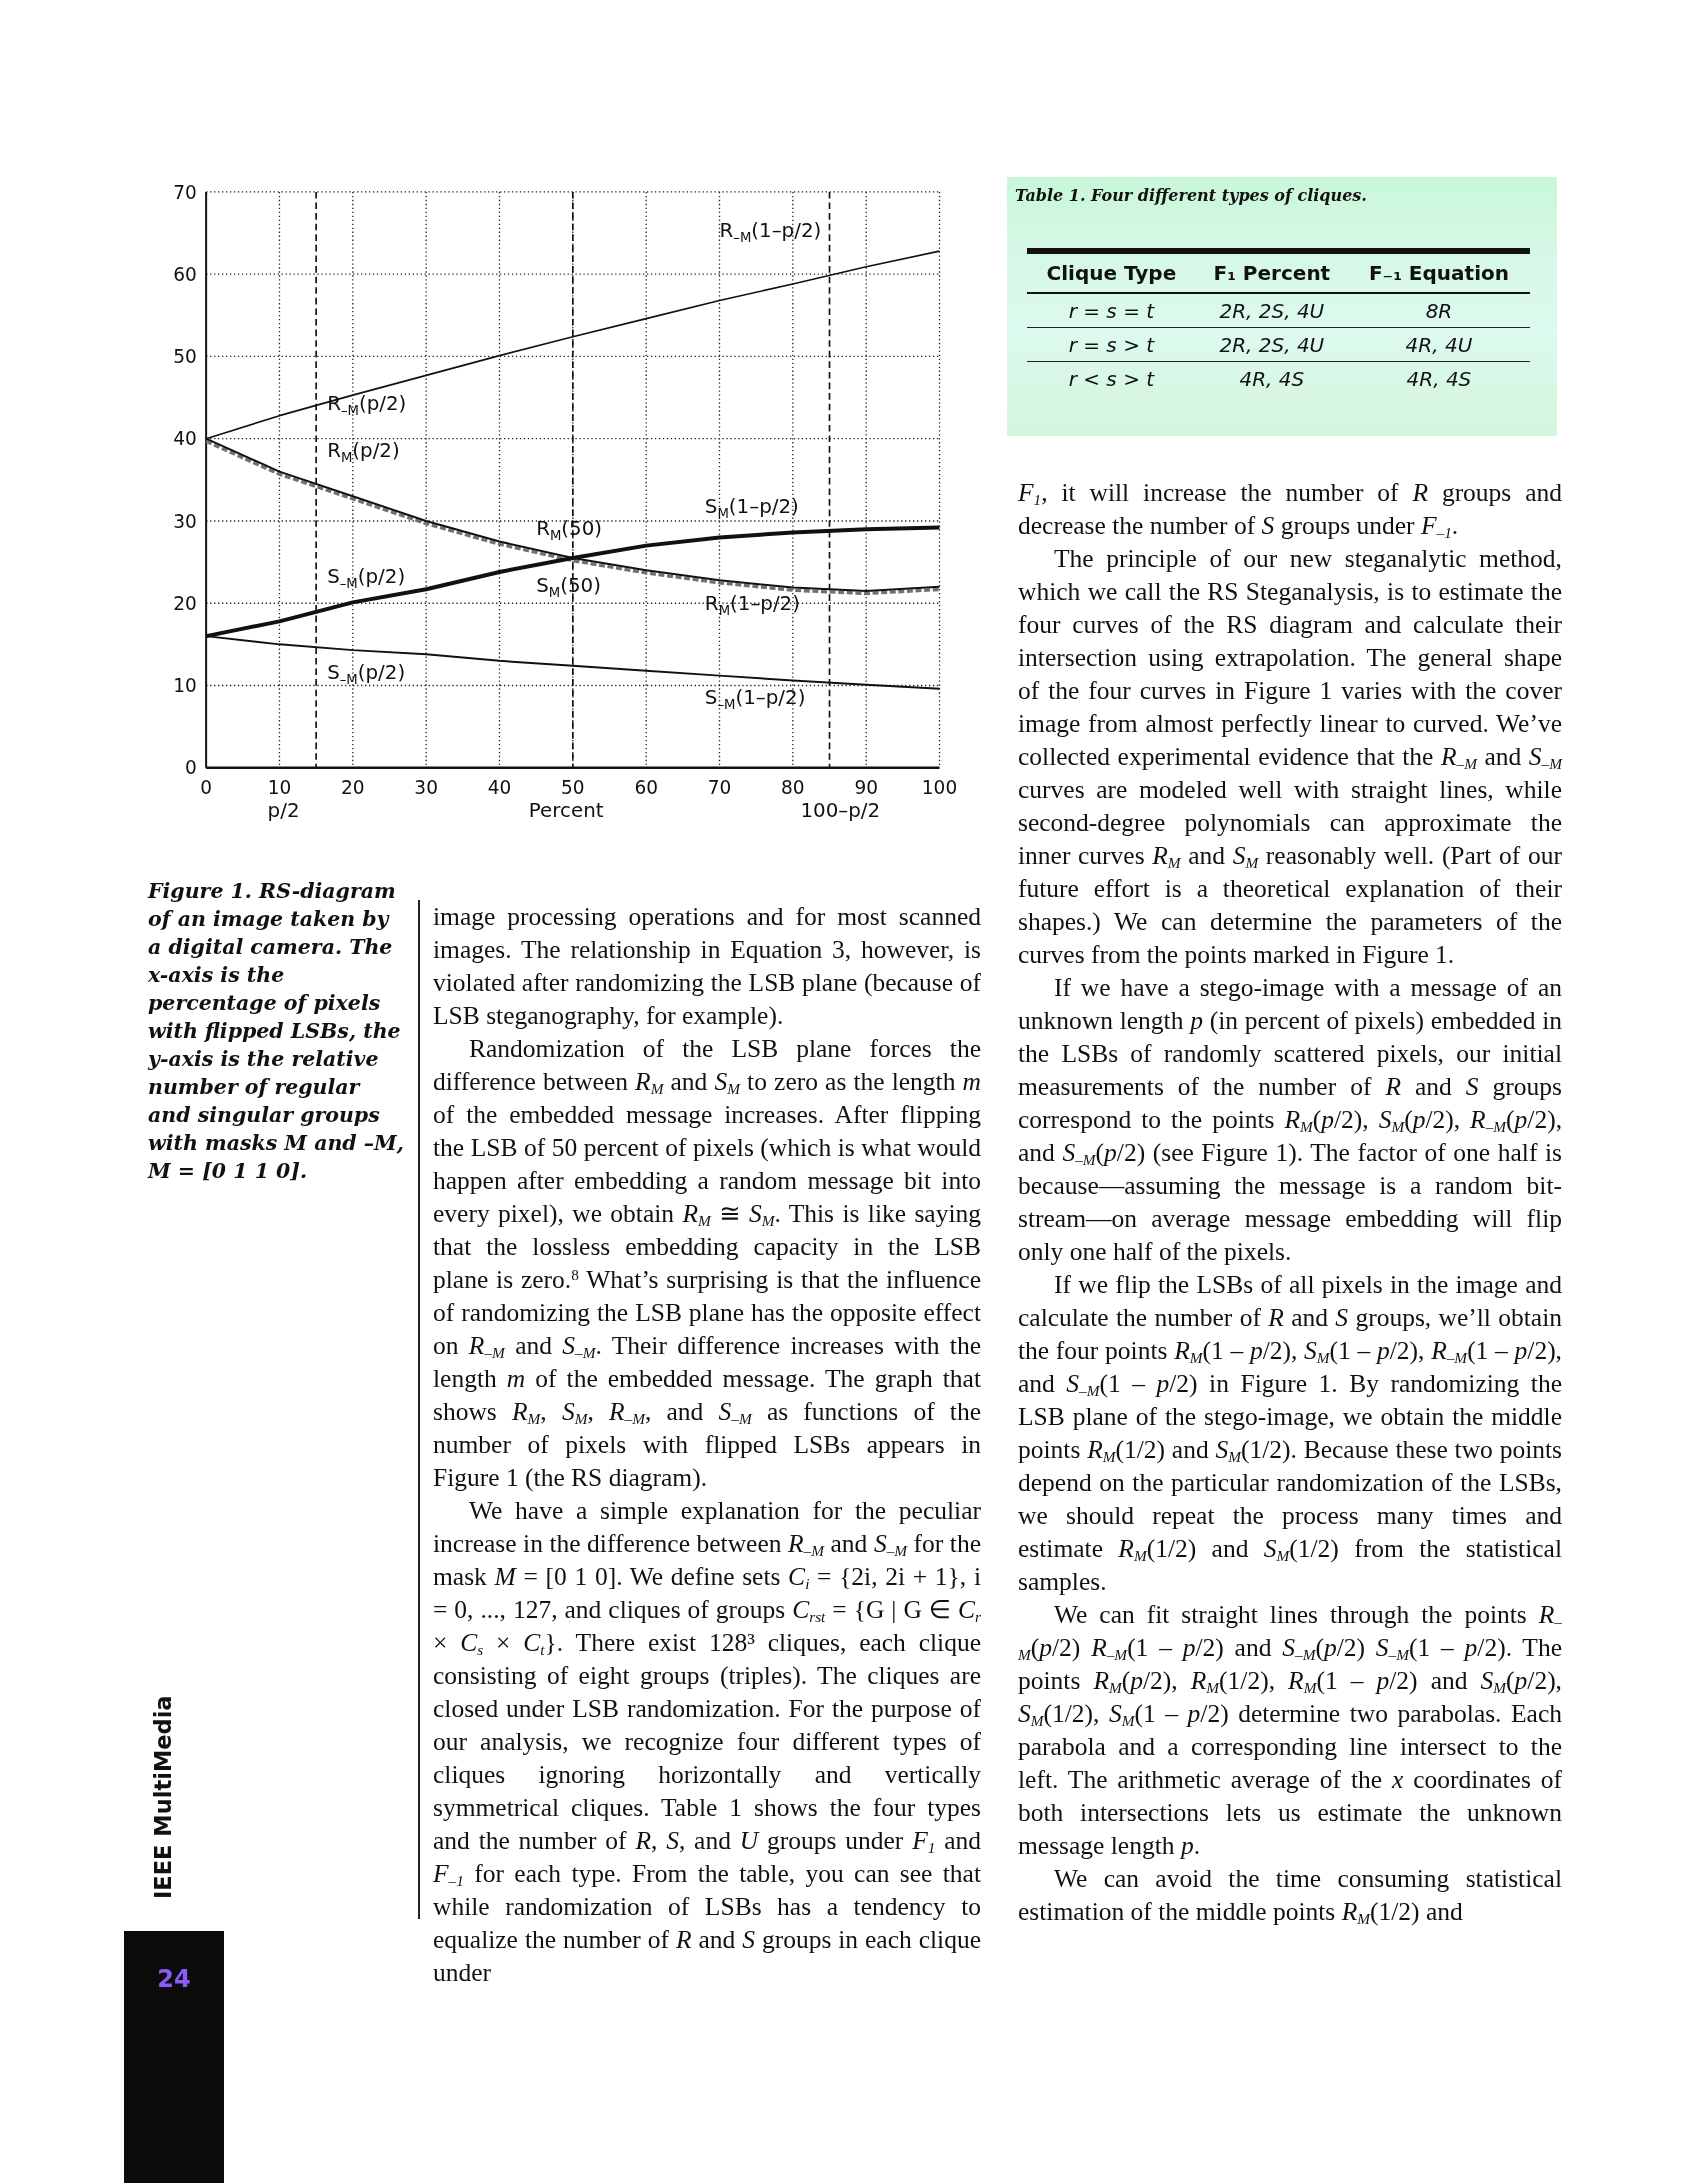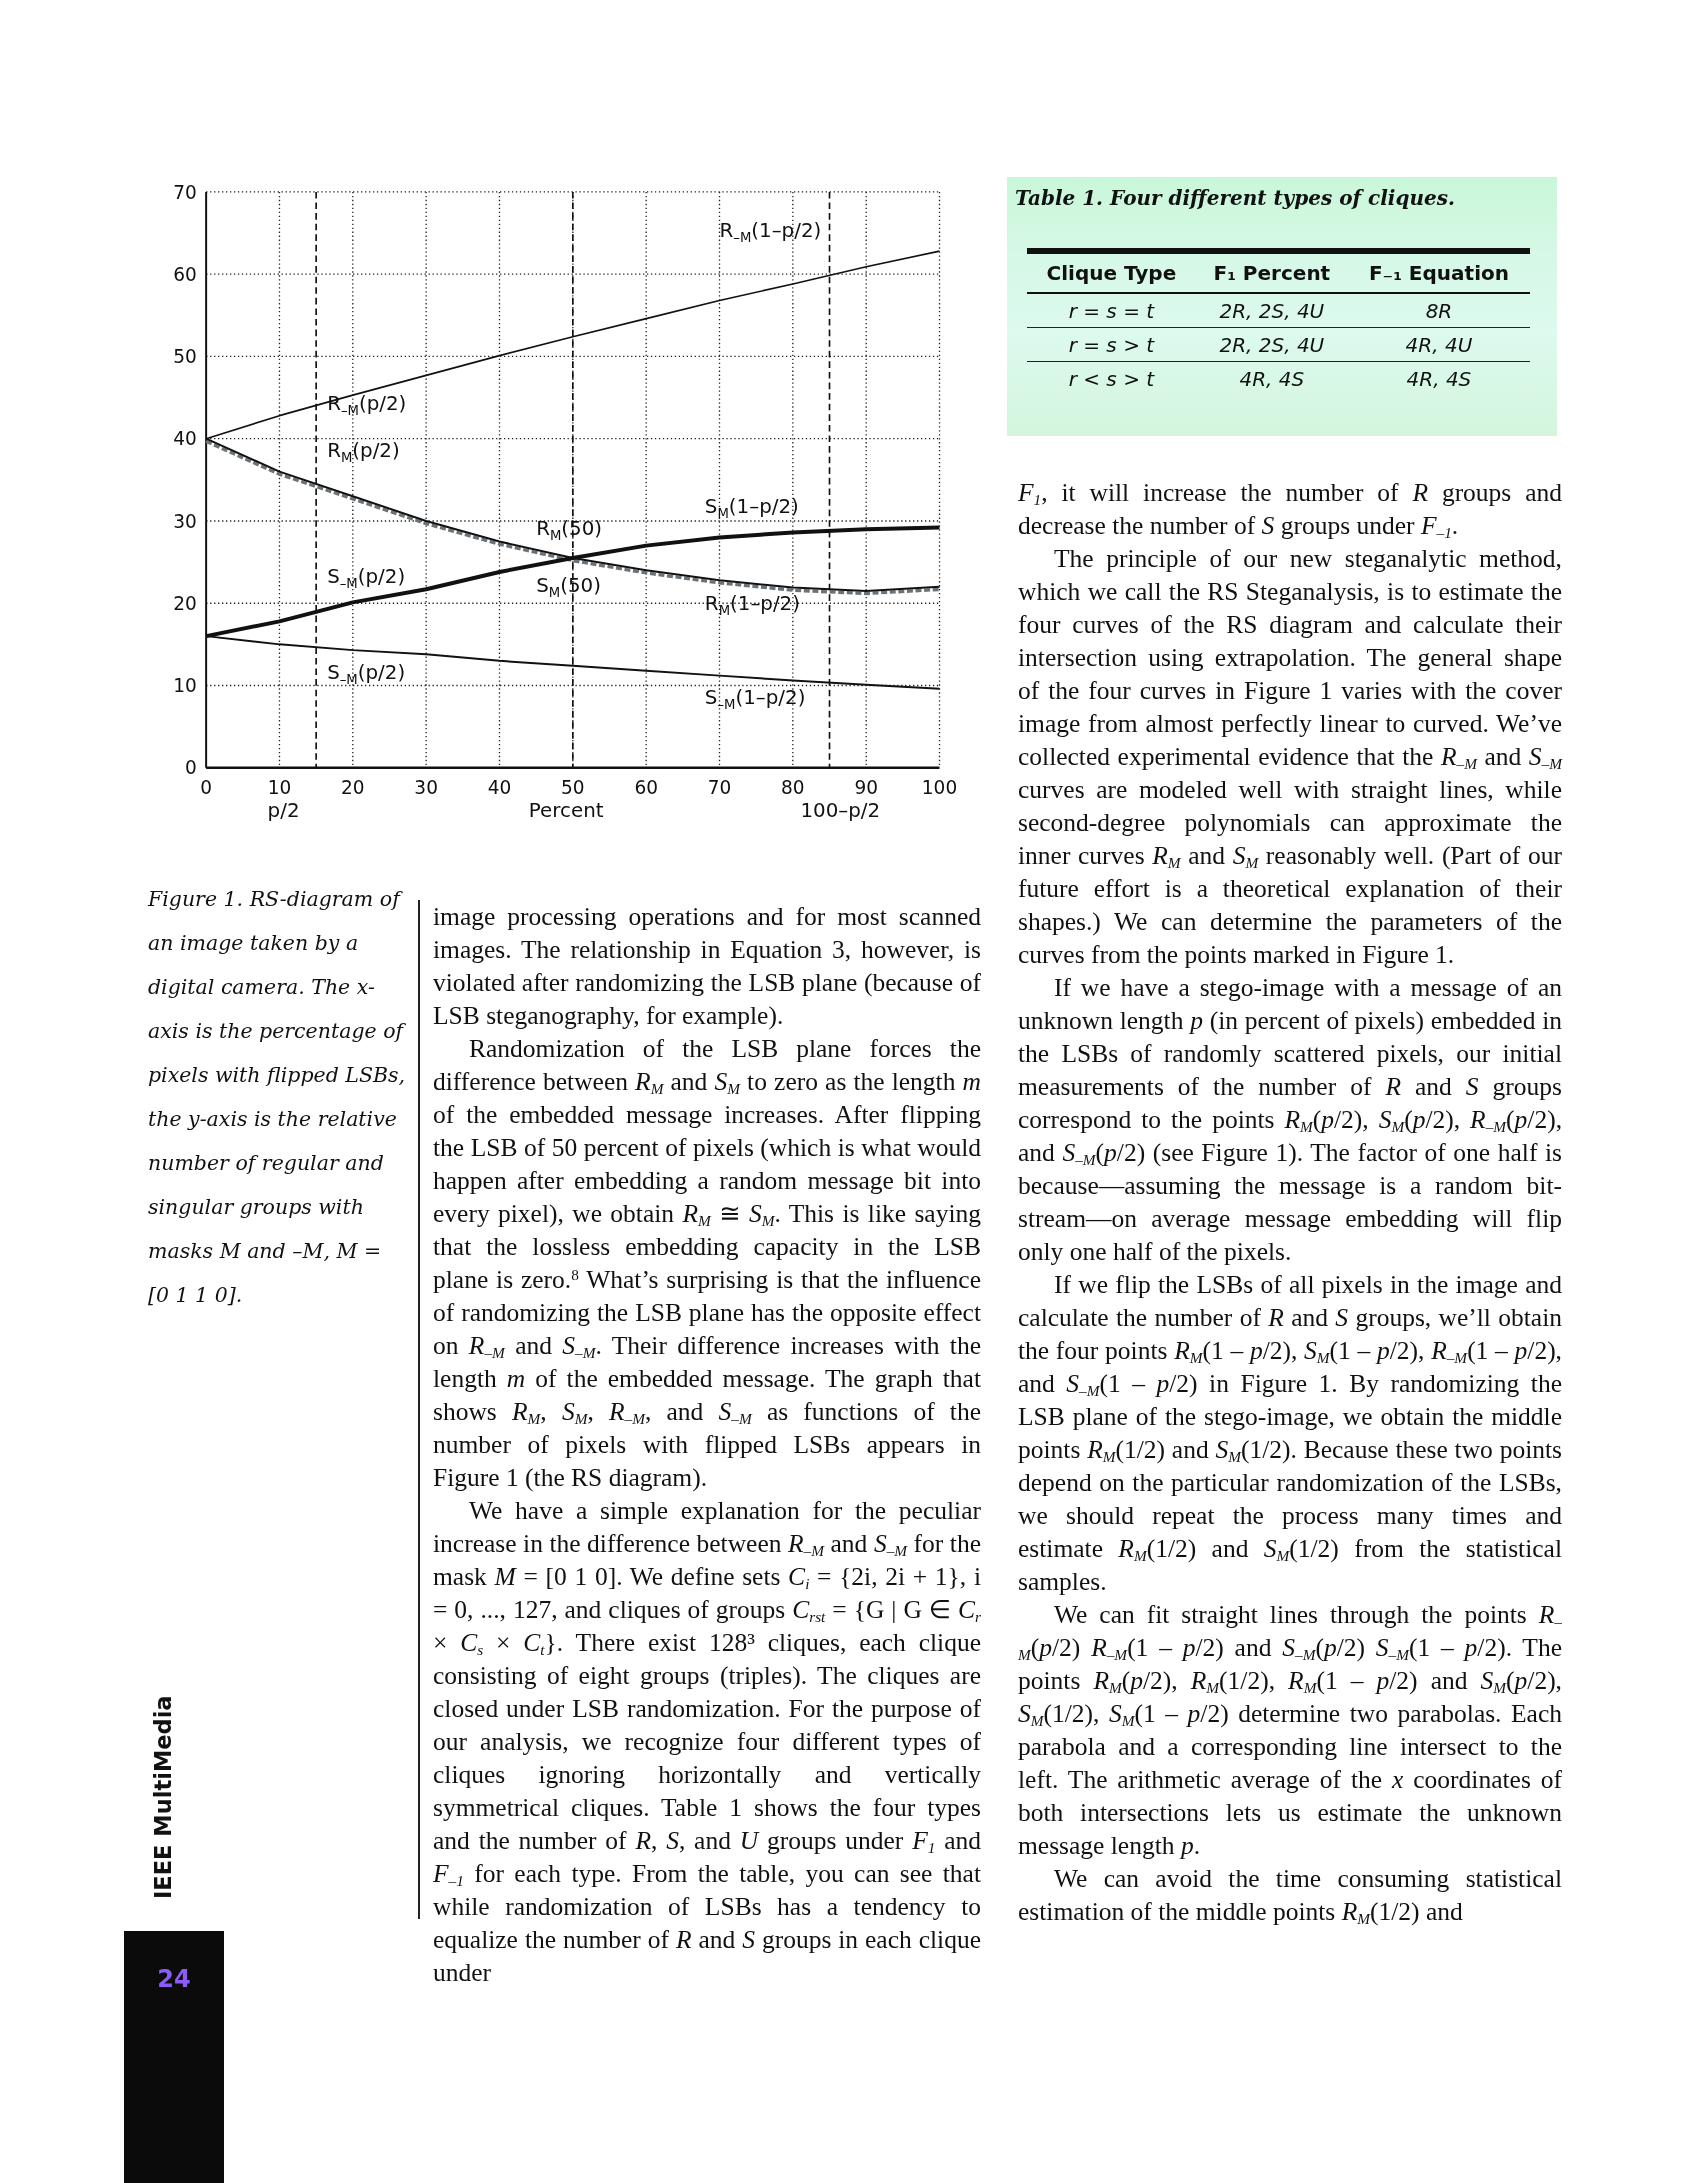--- a/index.html
+++ b/index.html
@@ -2,32 +2,32 @@
 <html style="font-size:10.6px"><head>
 <meta charset="utf-8">
 <style>
   html, body { margin:0; padding:0; background:#ffffff; }
   body { width:1687px; height:2183px; position:relative; overflow:hidden; font-family:"Liberation Serif", serif; color:#111; }
   #chart { position:absolute; left:132px; top:172px; width:834px; height:662px; }
   #chart svg { width:834px; height:662px; }
   .tick { font-family:"DejaVu Sans", sans-serif; font-size:28px; fill:#111; }
   .clabel { font-family:"DejaVu Sans", sans-serif; font-size:30px; fill:#111; }
   .clabel tspan.sub { font-size:20px; }
-  .caption { position:absolute; left:148px; top:877px; width:258px; font-family:"DejaVu Serif", serif; font-style:italic; font-weight:normal; font-size:20.5px; line-height:44px; }
+  .caption { position:absolute; left:148px; top:877px; width:258px; font-family:"DejaVu Serif", serif; font-style:italic; font-weight:bold; font-size:20.5px; line-height:28px; }
   .col-rule { position:absolute; left:418px; top:900px; width:2px; height:1019px; background:#222; }
   .col { position:absolute; font-family:"Liberation Serif", serif; font-size:25.5px; line-height:33px; text-align:justify; hyphens:manual; }
   .col p { margin:0; }
   .col p.ind { text-indent:36px; }
   .col i { font-style:italic; }
   .col sub { font-size:60%; vertical-align:-0.25em; line-height:0; }
   .col sup { font-size:60%; vertical-align:0.5em; line-height:0; }
   #col-mid { left:433px; top:900px; width:548px; }
   #col-right { left:1018px; top:476px; width:544px; }
   #table-box { position:absolute; left:1007px; top:177px; width:550px; height:259px; background:linear-gradient(180deg,#c9f7d9 0%, #d6f8e6 30%, #dcfaee 60%, #d4f5dd 100%); }
-  #table-box .ttitle { position:absolute; left:8px; top:9.3px; font-family:"DejaVu Serif", serif; font-style:italic; font-weight:bold; font-size:20px; }
+  #table-box .ttitle { position:absolute; left:8px; top:9.3px; font-family:"DejaVu Serif", serif; font-style:italic; font-weight:bold; font-size:16px; }
   #table-box table { position:absolute; left:20px; top:71px; width:304px; border-collapse:collapse; font-family:"DejaVu Sans", sans-serif; width:503px; }
   #table-box thead tr { border-top:6px solid #111; border-bottom:2px solid #111; }
   #table-box th { font-weight:bold; font-size:20px; height:36px; text-align:center; }
   #table-box td { font-size:20px; font-style:italic; text-align:center; height:31px; border-bottom:1.3px solid #222; }
   #table-box tr:last-child td { border-bottom:none; }
   .sidebar-title { position:absolute; left:150px; top:1899px; transform-origin:left top; transform:rotate(-90deg); font-family:"DejaVu Sans", sans-serif; font-weight:bold; font-size:22.5px; white-space:nowrap; }
   .page-box { position:absolute; left:124px; top:1931px; width:100px; height:252px; background:#0a0b0a; }
   .page-num { position:absolute; left:0; width:100px; top:34px; text-align:center; color:#8b5cf6; font-family:"DejaVu Sans", sans-serif; font-weight:bold; font-size:24px; }
 </style>
 </head>

